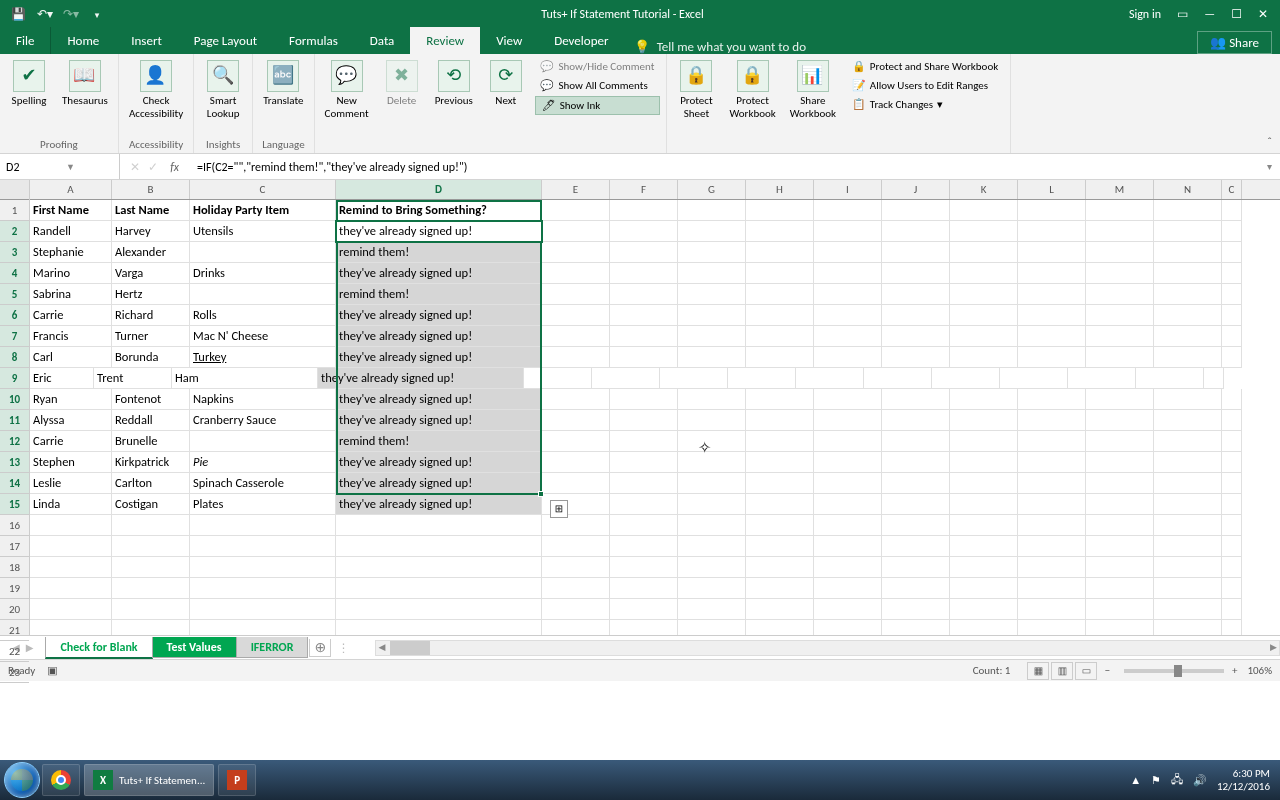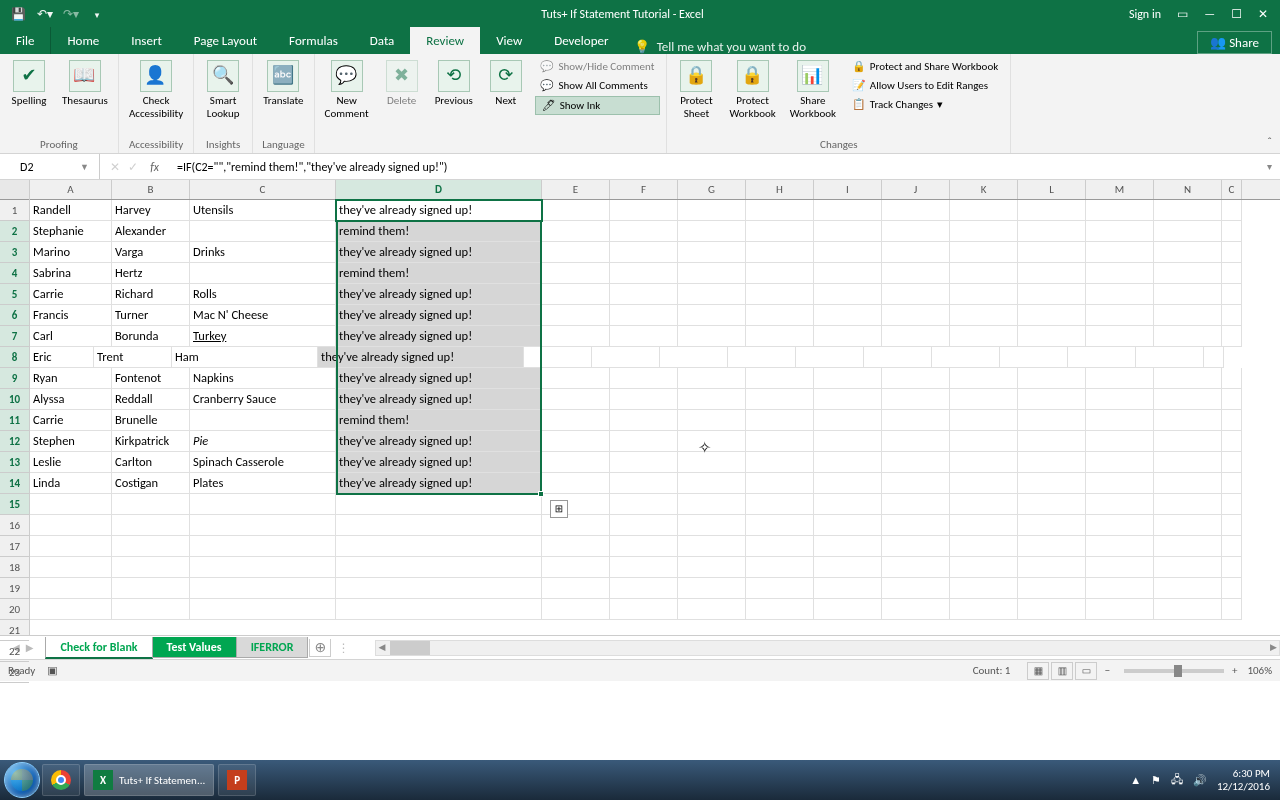--- a/index.html
+++ b/index.html
@@ -27,21 +27,21 @@
 .rgroup-label { text-align: center; font-size: 11px; color: #666; padding: 2px 0; }
 .rbtn-lg { display: flex; flex-direction: column; align-items: center; justify-content: flex-start; padding: 2px 4px; font-size: 11px; text-align: center; line-height: 1.2; min-width: 46px; cursor: pointer; }
 .rbtn-icon { width: 32px; height: 32px; background: #e8f3ec; border: 1px solid #a8c8b5; margin-bottom: 2px; display: flex; align-items: center; justify-content: center; font-size: 18px; color: #0e7245; }
 .rbtn-sm { font-size: 11px; padding: 2px 6px; cursor: pointer; display: flex; align-items: center; gap: 4px; white-space: nowrap; }
 .rbtn-sm.active { background: #c8ded2; border: 1px solid #9cc0ac; }
 .rcol { display: flex; flex-direction: column; gap: 2px; }
 .collapse-ribbon { position: absolute; right: 8px; bottom: 4px; font-size: 12px; color: #666; }
 
 
 .fbar { height: 26px; border-bottom: 1px solid #d4d4d4; display: flex; align-items: center; font-size: 12px; }
-.namebox { width: 100px; border-right: 1px solid #ccc; height: 100%; display: flex; align-items: center; padding: 0 20px; }
+.namebox { width: 120px; border-right: 1px solid #ccc; height: 100%; display: flex; align-items: center; padding: 0 6px; }
 .namebox input { border: none; width: 60px; font-size: 12px; outline: none; }
 .namebox-arrow { color: #888; font-size: 9px; }
 .fbar-btns { display: flex; gap: 8px; padding: 0 10px; color: #888; }
 .fbar-btns span.disabled { opacity: 0.4; }
 .fx { font-style: italic; color: #666; margin: 0 4px; }
 .formula-input { flex: 1; padding: 0 4px; font-size: 12px; }
 
 
 .grid-area { position: relative; height: 455px; display: flex; background: #fff; }
 .rowheads { width: 30px; background: #f0f0f0; border-right: 1px solid #ccc; }
@@ -218,21 +218,20 @@
         <div class="rbtn-icon">📊</div>
         <span>Share</span>
         <span>Workbook</span>
       </div>
       <div class="rcol">
         <div class="rbtn-sm">🔒 <span>Protect and Share Workbook</span></div>
         <div class="rbtn-sm">📝 <span>Allow Users to Edit Ranges</span></div>
         <div class="rbtn-sm">📋 <span>Track Changes</span> ▾</div>
       </div>
     </div>
-    <div class="rgroup-label">Changes</div>
   </div>
   <div class="collapse-ribbon">ˆ</div>
 </div>
 
 <div class="fbar">
   <div class="namebox">
     <input value="D2" style="">
     <span class="namebox-arrow">▼</span>
   </div>
   <div class="fbar-btns">
@@ -286,20 +285,37 @@
         <div class="ch" style="width: 68px;">I</div>
         <div class="ch" style="width: 68px;">J</div>
         <div class="ch" style="width: 68px;">K</div>
         <div class="ch" style="width: 68px;">L</div>
         <div class="ch" style="width: 68px;">M</div>
         <div class="ch" style="width: 68px;">N</div>
         <div class="ch" style="width: 20px;">C</div>
       </div>
     <div class="rows" id="rows">
         <div class="row">
+          <div class="cell hdr" style="width: 82px;">First Name</div>
+          <div class="cell hdr" style="width: 78px;">Last Name</div>
+          <div class="cell hdr" style="width: 146px;">Holiday Party Item</div>
+          <div class="cell hdr" style="width: 206px;">Remind to Bring Something?</div>
+          <div class="cell" style="width: 68px;"></div>
+          <div class="cell" style="width: 68px;"></div>
+          <div class="cell" style="width: 68px;"></div>
+          <div class="cell" style="width: 68px;"></div>
+          <div class="cell" style="width: 68px;"></div>
+          <div class="cell" style="width: 68px;"></div>
+          <div class="cell" style="width: 68px;"></div>
+          <div class="cell" style="width: 68px;"></div>
+          <div class="cell" style="width: 68px;"></div>
+          <div class="cell" style="width: 68px;"></div>
+          <div class="cell" style="width: 20px;"></div>
+        </div>
+        <div class="row">
           <div class="cell" style="width: 82px;">Randell</div>
           <div class="cell" style="width: 78px;">Harvey</div>
           <div class="cell" style="width: 146px;">Utensils</div>
           <div class="cell active-sel" style="width: 206px;">they've already signed up!</div>
           <div class="cell" style="width: 68px;"></div>
           <div class="cell" style="width: 68px;"></div>
           <div class="cell" style="width: 68px;"></div>
           <div class="cell" style="width: 68px;"></div>
           <div class="cell" style="width: 68px;"></div>
           <div class="cell" style="width: 68px;"></div>

